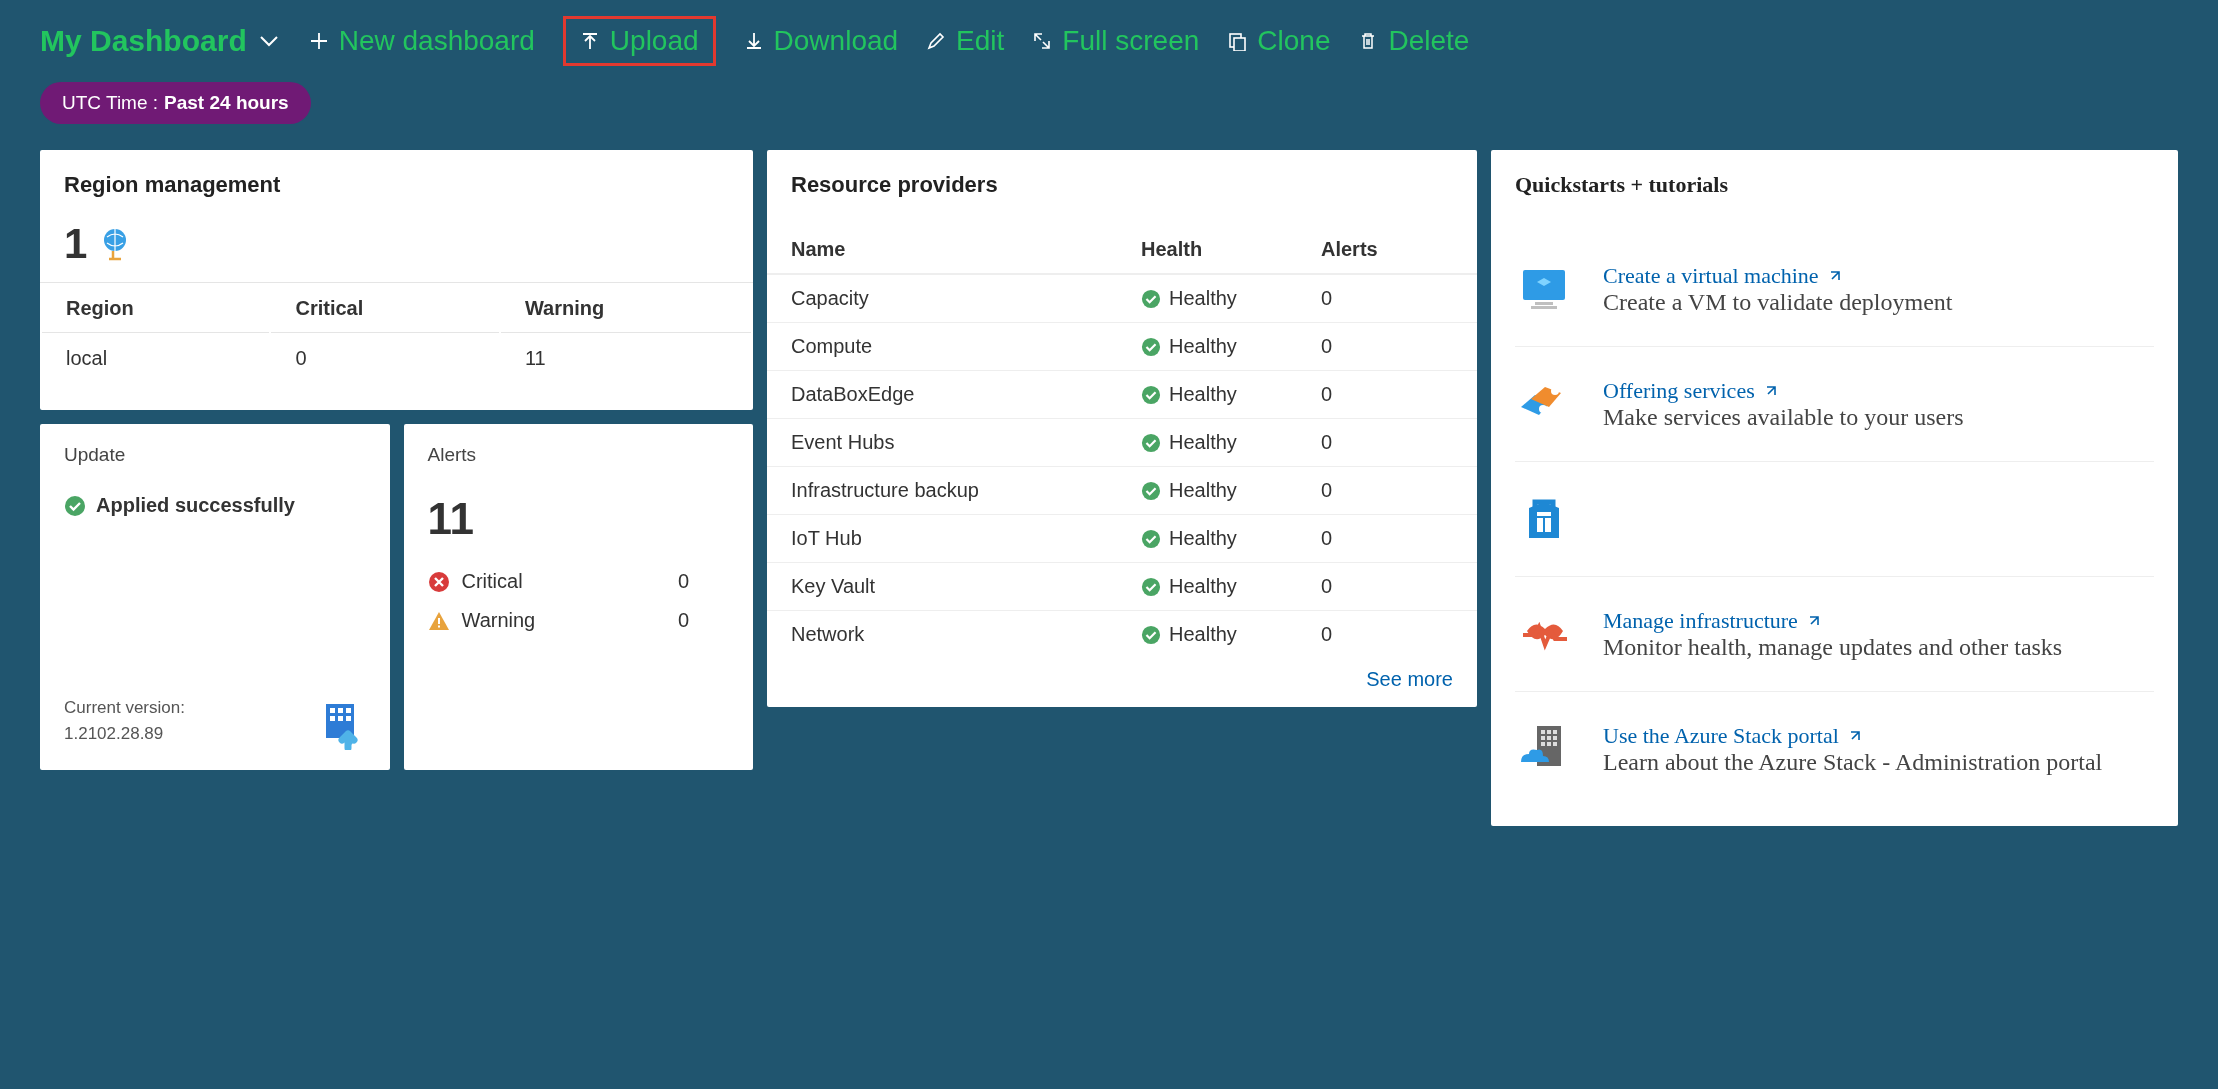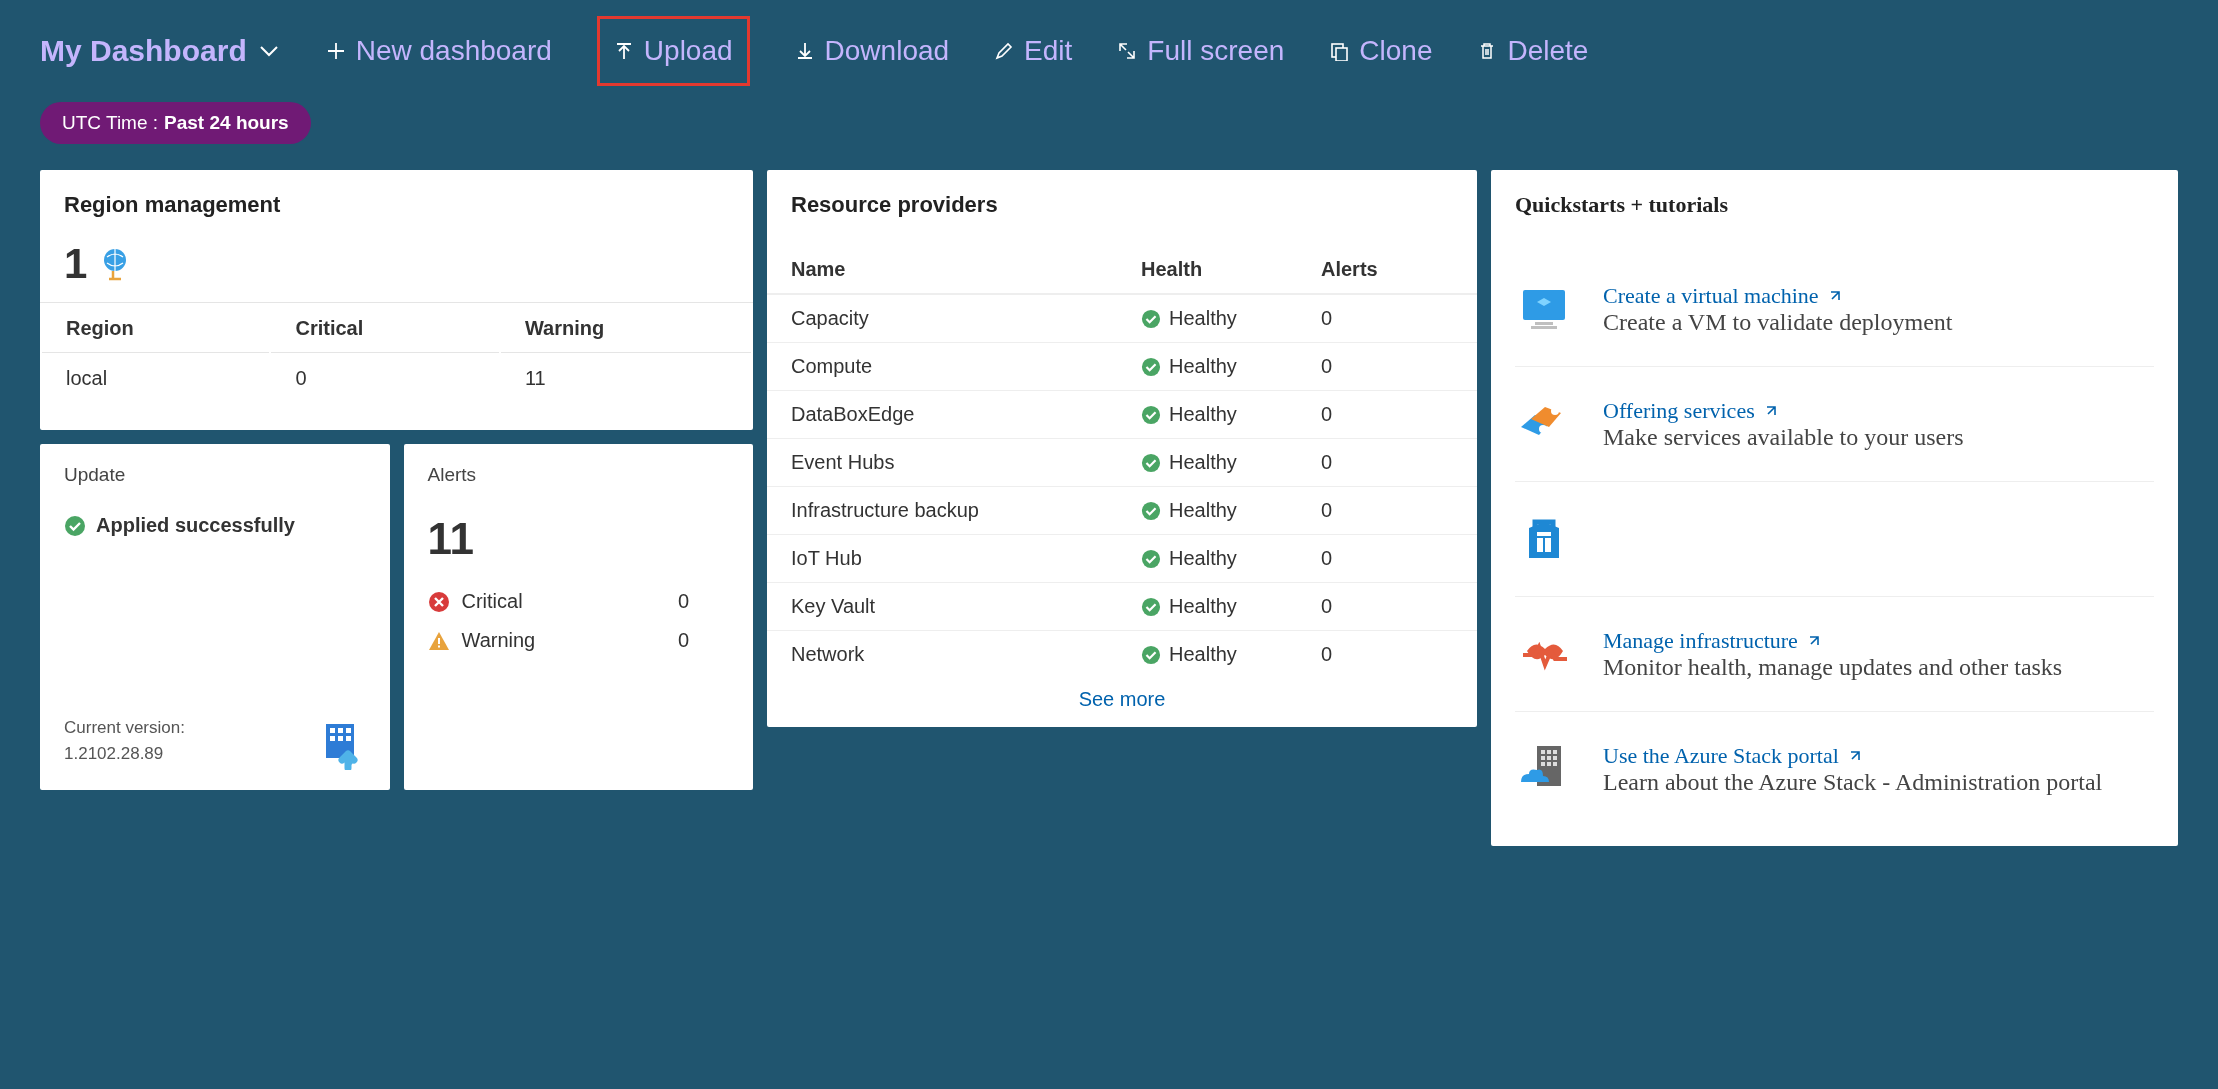--- a/index.html
+++ b/index.html
@@ -7,24 +7,24 @@
   font-family: "Segoe UI", Arial, sans-serif;
   background: #20556f;
   width: 2218px;
   height: 1089px;
   overflow: hidden;
   color: #333;
 }
 .page { padding: 10px 40px 40px 40px; }
 
 
-.hdr-row { display: flex; align-items: center; gap: 45px; color: #c4b5fd; padding: 6px 0 16px 0; }
+.hdr-row { display: flex; align-items: center; gap: 28px; color: #22c55e; padding: 6px 0 16px 0; }
 .dash-title { font-size: 30px; font-weight: 600; display: flex; align-items: center; gap: 10px; }
 .hdr-btn { display: flex; align-items: center; gap: 10px; font-size: 28px; cursor: pointer; }
-.hdr-btn.highlight { border: 3px solid #e3392f; padding: 16px 14px; justify-content: center; }
+.hdr-btn.highlight { border: 3px solid #e3392f; padding: 6px 14px; justify-content: center; }
 
 
 .time-pill { display: inline-flex; align-items: center; background: #701a75; color: #fff; font-size: 19px; border-radius: 28px; padding: 10px 22px; margin-bottom: 26px; }
 .time-pill .value { font-weight: 600; margin-left: 6px; }
 
 
 .grid { display: flex; gap: 14px; align-items: flex-start; }
 .col-left { width: 713px; display: flex; flex-direction: column; gap: 14px; }
 .col-mid  { width: 710px; }
 .col-right{ flex: 1; font-family: Liberation Serif, serif; }
@@ -50,21 +50,21 @@
 .alerts-big { font-size: 44px; font-weight: 600; padding: 0 24px 18px 24px; }
 .alert-line { display: flex; align-items: center; gap: 12px; padding: 8px 24px; font-size: 20px; }
 .alert-line .count { margin-left: auto; padding-right: 40px; }
 
 
 .rp-head, .rp-row { display: flex; align-items: center; padding: 12px 24px; font-size: 20px; border-top: 1px solid #eee; }
 .rp-head { font-weight: 600; border-top: none; border-bottom: 1px solid #eee; margin-top: 6px; }
 .rp-name { flex: 0 0 350px; }
 .rp-health { flex: 0 0 180px; display:flex; align-items:center; gap:8px; }
 .rp-alerts { flex: 1; }
-.see-more { text-align: center; padding: 10px 24px 16px 24px; color: #0062ad; font-size: 20px; cursor: pointer; }
+.see-more { text-align: right; padding: 10px 24px 16px 24px; color: #0062ad; font-size: 20px; cursor: pointer; }
 
 
 .qs-list { padding: 0 24px; }
 .qs-item { display: flex; gap: 30px; padding: 28px 0; border-top: 1px solid #eee; align-items: center; }
 .qs-item:first-child { border-top: none; padding-top: 40px; }
 .qs-icon { width: 58px; height: 58px; flex-shrink: 0; display:flex; align-items:center; justify-content:center; }
 .qs-title { color: #0062ad; font-size: 22px; display: inline-flex; align-items: center; gap: 8px; cursor: pointer; }
 .qs-desc { font-size: 24px; color: #444; }
 
 svg { display: block; }

